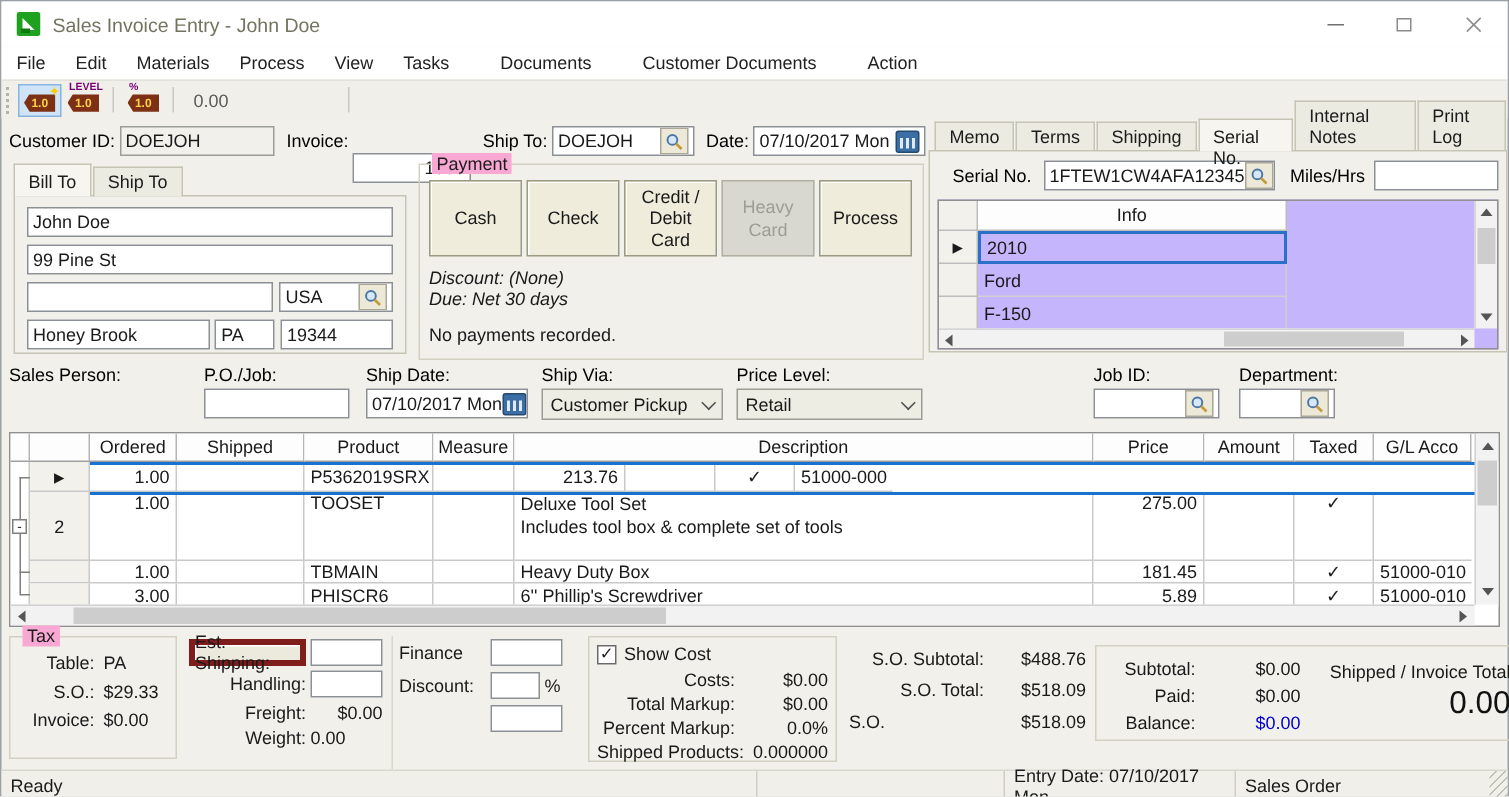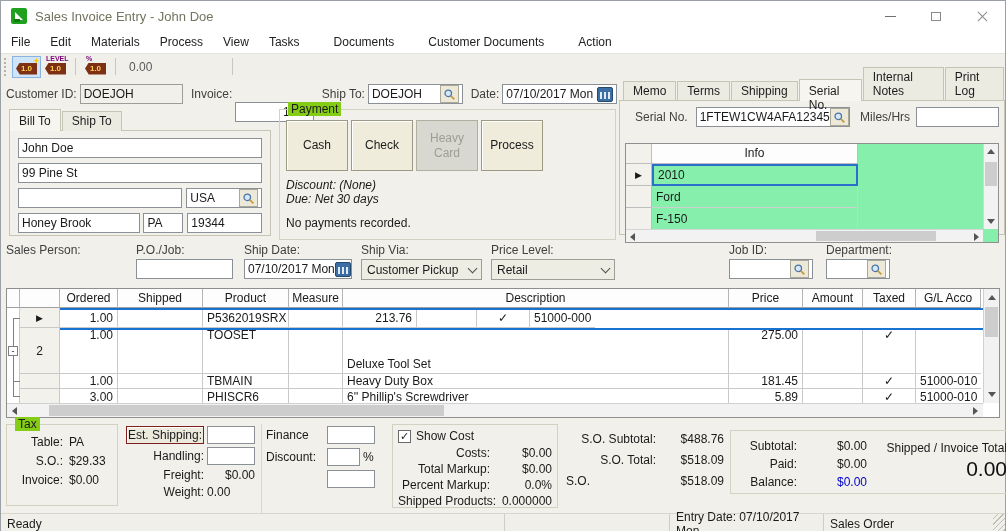--- a/index.html
+++ b/index.html
@@ -35,31 +35,31 @@
   .tbtn.sel { background:#cfe4f7; border-color:#89b3e0; }
   .tag { position:relative; width:21px; height:12px; background:#7d3014; clip-path:polygon(0 50%,18% 0,100% 0,100% 100%,18% 100%);
          display:flex; align-items:center; justify-content:center; color:#ffd24a; font-size:8px; font-weight:bold; }
   .tag-star { position:absolute; top:-6px; right:-3px; color:#ffcc00; font-size:9px; line-height:1; }
   .tag-cap { position:absolute; top:-8px; left:1px; color:#7a007a; font-size:7px; font-weight:bold; line-height:1; letter-spacing:0; }
   .tag-wrap { position:relative; margin-top:7px; }
   .tsep { width:1px; height:17px; background:#c9c8c0; margin:0 5px; }
   .tb-amount { color:#5a5a5a; margin-left:8px; width:98px; }
 
   
-  .lbl { color:#404040; white-space:nowrap; }
+  .lbl { color:#000000; white-space:nowrap; }
   .field { background:#fff; border:1px solid #8b9097; height:20px; display:flex; align-items:center; padding:0 3px; overflow:hidden; white-space:nowrap; }
   .ro-field { background:#f1f0ea; border:1px solid #9a9e97; height:20px; display:flex; align-items:center; padding:0 3px; white-space:nowrap; }
   .magbtn { width:19px; height:18px; background:#ece9d8; border:1px solid #aca899; display:flex; align-items:center; justify-content:center; margin-left:auto; flex:0 0 auto; }
   .calbtn { width:16px; height:15px; margin-left:auto; flex:0 0 auto; background:#3a6ea5; border:1px solid #26496e; border-radius:2px; position:relative; }
   .calbtn::after { content:""; position:absolute; left:2px; top:4px; right:2px; bottom:2px; background:
      repeating-linear-gradient(to right,#fff 0 2px,transparent 2px 4px); opacity:.85; }
   .ddl { background:#eeede4; border:1px solid #9a9e97; height:21px; display:flex; align-items:center; padding:0 5px; }
   .chev { width:7px; height:7px; border-right:1.6px solid #4f4f4f; border-bottom:1.6px solid #4f4f4f; transform:rotate(45deg); margin-left:auto; margin-top:-3px; flex:0 0 auto;}
   .gb { border:1px solid #d3d2c2; position:relative; }
-  .gb-cap { position:absolute; top:-8px; left:8px; background:#84cc16; padding:0 3px; color:#1c1c1c; }
+  .gb-cap { position:absolute; top:-8px; left:8px; background:#f9a8d4; padding:0 3px; color:#1c1c1c; }
 
   
   .upper { display:flex; flex:0 0 158px; }
   .upper-left { width:616px; flex:0 0 auto; }
   .hdr-row { display:flex; align-items:center; height:26px; margin:2px 0 0 5px; }
   .hdr-row .lbl { margin-right:3px; }
   .f-custid { width:108px; }
   .f-invoice { width:82px; justify-content:flex-end;margin-top:36px; }
   .f-shipto { width:99px; }
   .f-date { width:120px; }
@@ -92,21 +92,21 @@
   
   .side { margin-left:2px; width:386px; padding-top:1px; }
   .side-tabs { display:flex; align-items:flex-end; height:21px; margin-left:4px; }
   .side-body { border:1px solid #c6c5b5; background:#f1f0ea; margin-top:-1px; height:135px; padding:6px 5px 0 5px; position:relative; }
   .ser-row { display:flex; align-items:center; }
   .ser-field { width:172px; margin-left:8px; }
   .f-miles { width:92px; margin-left:6px; }
   .ml6 { margin-left:10px; }
 
   
-  .sgrid { margin-top:16px; border:1px solid #8f8f8f; background:#86efac; height:100px; position:relative; overflow:hidden; }
+  .sgrid { margin-top:6px; border:1px solid #8f8f8f; background:#c4b5fd; height:100px; position:relative; overflow:hidden; }
   .sg-hdr { display:flex; height:20px; }
   .sg-corner { width:26px; border-right:1px solid #bdbdbd; border-bottom:1px solid #bdbdbd; background:#f2f1ec; flex:0 0 auto;}
   .sg-info-h { width:206px; border-right:1px solid #bdbdbd; border-bottom:1px solid #bdbdbd; background:#fdfdfd; text-align:center; line-height:19px; flex:0 0 auto;}
   .sg-row { display:flex; height:22px; }
   .sg-rh { width:26px; background:#f2f1ec; border-right:1px solid #bdbdbd; border-bottom:1px solid #bdbdbd; display:flex; align-items:center; justify-content:center; font-size:9px; flex:0 0 auto;}
   .sg-cell { width:206px; border-right:1px solid #cfcfcf; border-bottom:1px solid #cfcfcf; padding:0 4px; display:flex; align-items:center; flex:0 0 auto;}
   .sg-cell.selcell { border:2px solid #2a6fc9; }
   .sg-vscroll { position:absolute; top:0; right:0; width:15px; bottom:13px; background:#f2f2f2; border-left:1px solid #d5d5d5; }
   .sg-hscroll { position:absolute; left:0; right:15px; bottom:0; height:13px; background:#f2f2f2; border-top:1px solid #d5d5d5; }
   .thumb { background:#cdcdcd; position:absolute; }
@@ -160,21 +160,21 @@
 
   
   .bottom { display:flex; flex:0 0 95px; padding-top:6px; }
   .taxgb { margin-left:5px; width:112px; height:82px; padding:10px 4px 0 6px; flex:0 0 auto;}
   .kv { display:flex; margin-bottom:5px; }
   .kv .k { width:50px; text-align:right; white-space:nowrap; }
   .kv .v { margin-left:6px; white-space:nowrap; }
   .shipcol { width:135px; margin-left:8px; padding-top:2px; flex:0 0 auto;}
   .srow { display:flex; align-items:center; margin-bottom:3px; }
   .srow .k { width:78px; text-align:right; white-space:nowrap; }
-  .estbtn { width:78px; height:18px; background:#ece9dd; border:1px solid #7f1d1d; box-shadow:inset 1px 1px 0 #fff; display:flex; align-items:center; justify-content:center; }
+  .estbtn { width:78px; height:18px; background:#ece9dd; border:4px solid #7f1d1d; box-shadow:inset 1px 1px 0 #fff; display:flex; align-items:center; justify-content:center; }
   .sinput { width:48px; height:18px; margin-left:3px; background:#fff; border:1px solid #8b9097; }
   .sval { width:48px; margin-left:3px; text-align:right; }
   .fincol { width:127px; border-left:1px solid #d8d7c9; padding:2px 0 0 4px; flex:0 0 auto;}
   .frow { display:flex; align-items:center; margin-bottom:4px; }
   .frow .k { width:58px; white-space:nowrap; }
   .frow .k.r { text-align:left; }
   .pct { margin-left:3px; }
   .costgb { width:166px; margin-left:4px; height:84px; border:1px solid #d3d2c2; padding:4px 5px 0 5px; flex:0 0 auto;}
   .cb-row { display:flex; align-items:center; margin-bottom:3px; }
   .checkbox { width:13px; height:13px; background:#fff; border:1px solid #6a6a6a; font-size:11px; line-height:11px; text-align:center; color:#222; margin-right:5px; }
@@ -328,20 +328,21 @@
               <span class="field bt-zip">19344</span>
             </div>
           </div>
         </div>
 
         <div class="gb payment">
           <span class="gb-cap">Payment</span>
           <div class="pay-btns">
             <span class="pay-btn">Cash</span>
             <span class="pay-btn">Check</span>
+            <span class="pay-btn">Credit / Debit Card</span>
             <span class="pay-btn disabled">Heavy Card</span>
             <span class="pay-btn">Process</span>
           </div>
           <div class="pay-txt">
             <div>Discount: (None)</div>
             <div>Due: Net 30 days</div>
           </div>
           <div class="pay-status">No payments recorded.</div>
         </div>
       </div>
@@ -492,21 +493,21 @@
 
       <div class="g-row" style="height:46px;">
         <span class="gc tree-pad"></span>
         <span class="gc c-rh" style="font-size:12px;">2</span>
         <span class="gc c-ord" style="align-items:flex-start;">1.00</span>
         <span class="gc c-shp"></span>
         <span class="gc c-prod" style="align-items:flex-start;">TOOSET</span>
         <span class="gc c-mea"></span>
         <span class="gc c-desc desc2">
             <span style="display:block;">
-              <span style="display:block;margin-top:28px;">Deluxe Tool Set</span>
+              <span style="display:block;">Deluxe Tool Set</span>
               <span style="display:block;">Includes tool box &amp; complete set of tools</span>
             </span>
           </span>
         <span class="gc c-price" style="align-items:flex-start; justify-content:flex-end;">275.00</span>
         <span class="gc c-amt"></span>
         <span class="gc c-tax" style="align-items:flex-start;">✓</span>
         <span class="gc c-gl"></span>
       </div>
 
       <div class="g-row" style="height:15px;">

